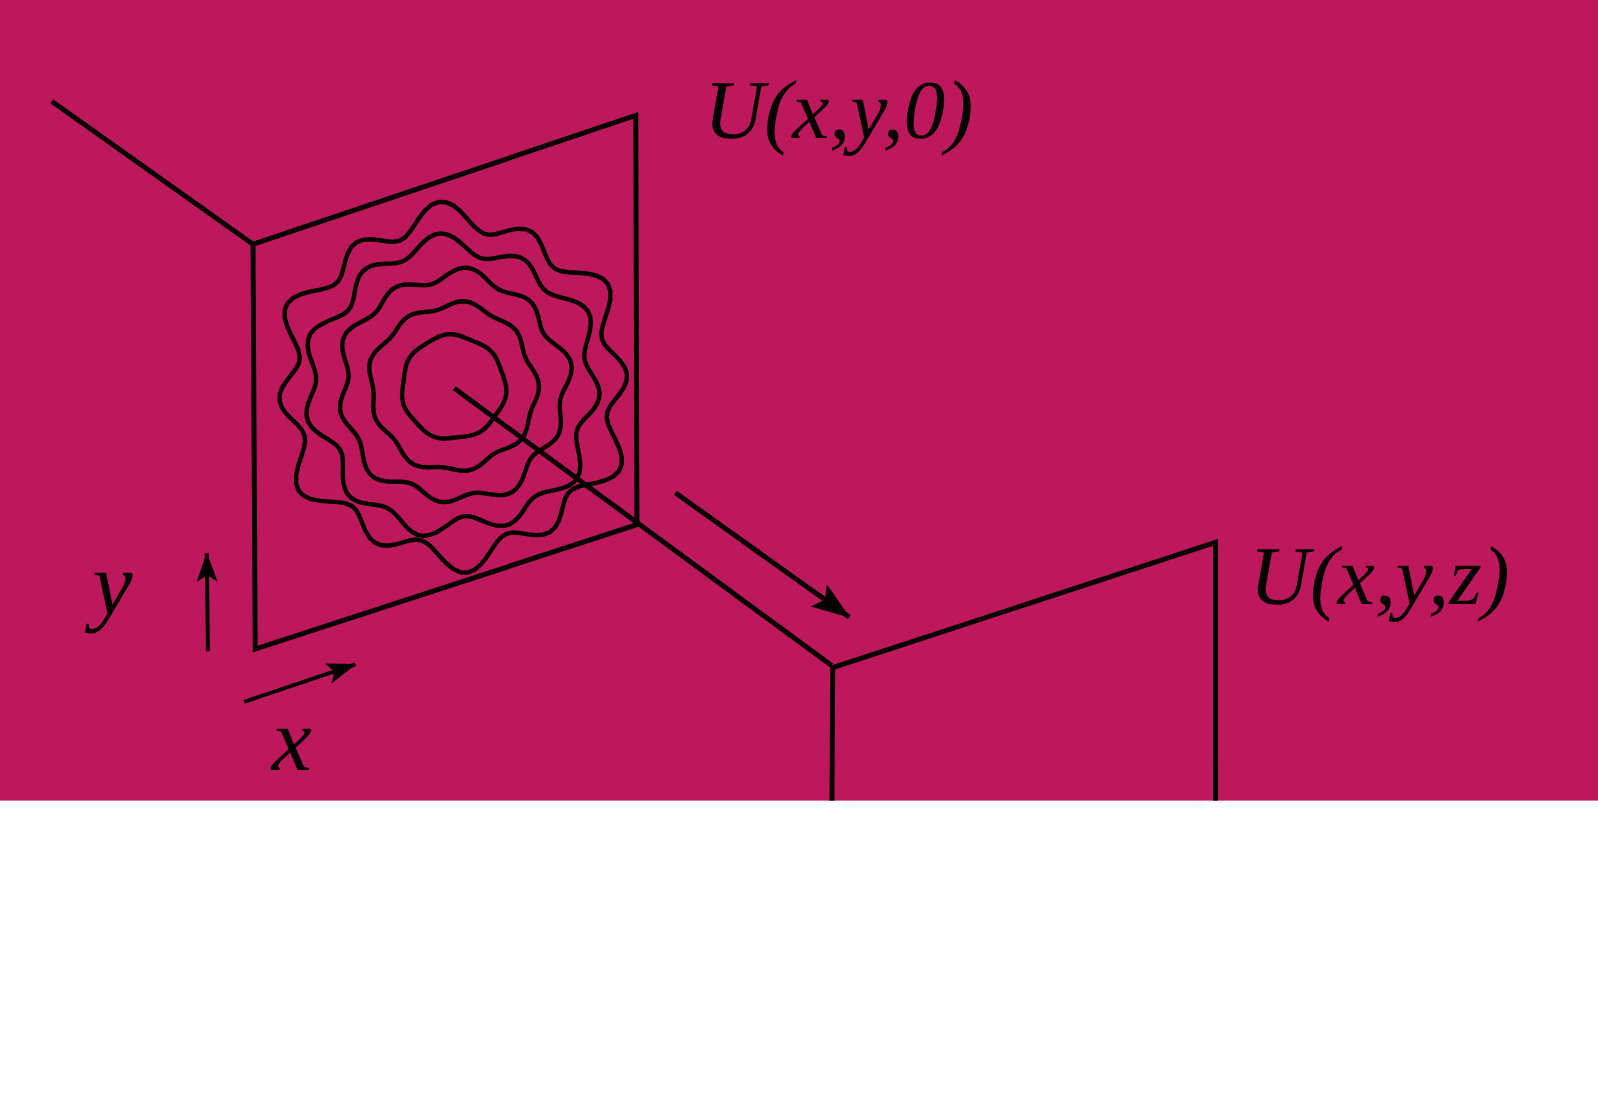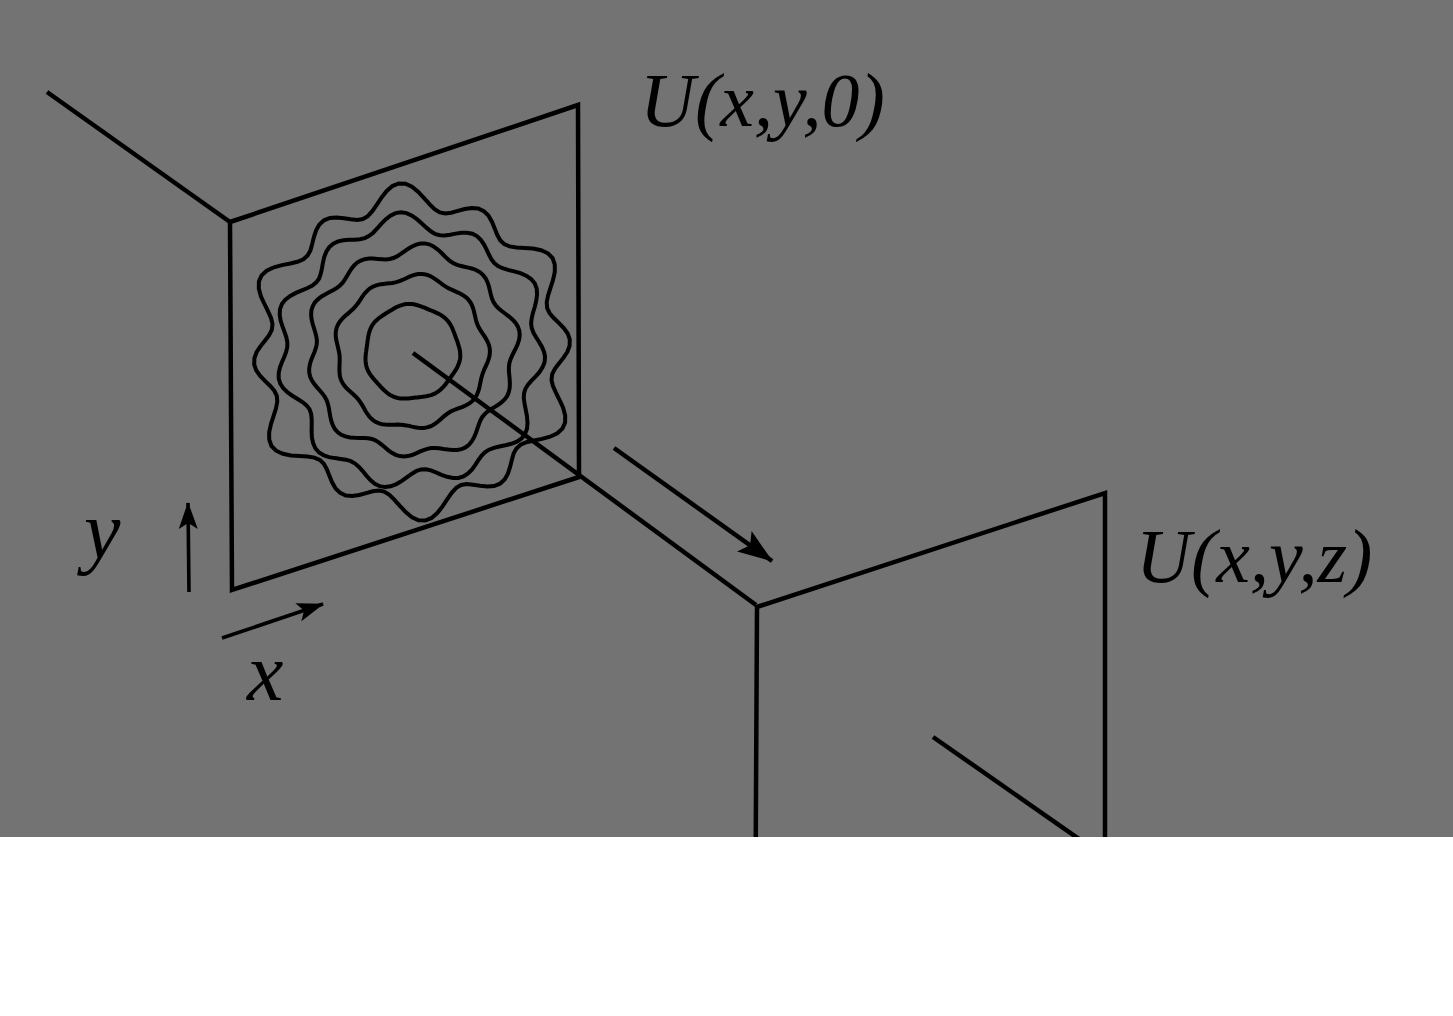--- a/index.html
+++ b/index.html
@@ -3,43 +3,43 @@
 <meta charset="utf-8">
 <style>
   html, body {
     margin: 0;
     padding: 0;
     background: #ffffff;
   }
   #stage {
     position: relative;
     width: 1453px;
-    height: 837px;
-    background: #737373;
+    height: 728px;
+    background: #be185d;
     overflow: hidden;
     font-family: "Liberation Serif", "DejaVu Serif", serif;
   }
   #diagram-svg {
     position: absolute;
     left: 0;
     top: 0;
   }
   .lbl {
     position: absolute;
     color: #000000;
     line-height: 1;
     white-space: nowrap;
     user-select: none;
   }
   .math {
     font-style: italic;
   }
   .lbl-u0   { left: 640px;  top: 62px;  font-size: 76px; }
   .lbl-prop { left: 676px;  top: 386px; font-size: 79px; }
-  .lbl-uz   { left: 1136px; top: 486px; font-size: 76px; margin-top: 32px; }
+  .lbl-uz   { left: 1136px; top: 486px; font-size: 76px; }
   .lbl-y    { left: 84px;   top: 490px; font-size: 82px; }
   .lbl-x    { left: 247px;  top: 632px; font-size: 82px; }
   .lbl-z    { left: 1214px; top: 862px; font-size: 82px; }
   .stroke {
     stroke: #000000;
     fill: none;
   }
 </style>
 </head>
 <body>

